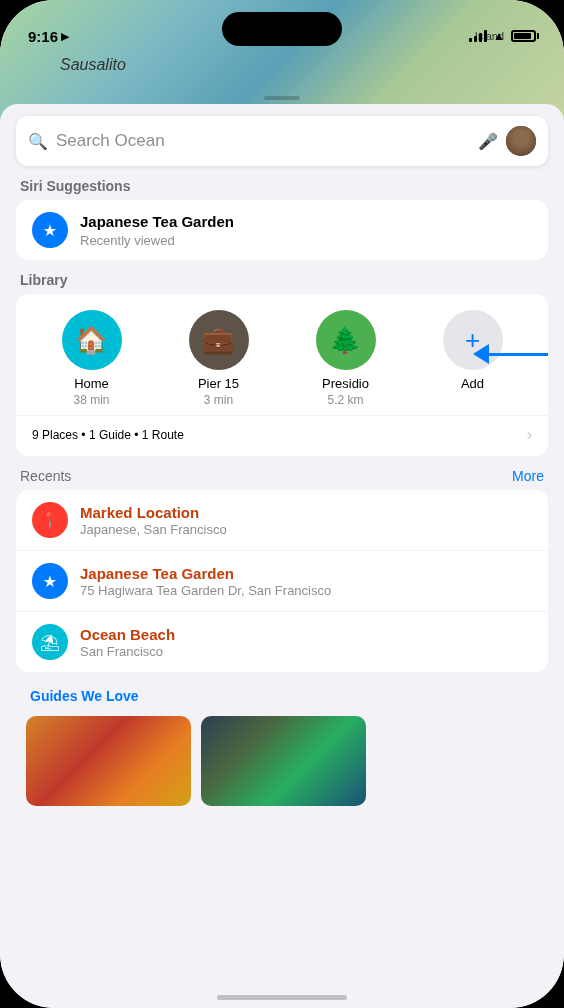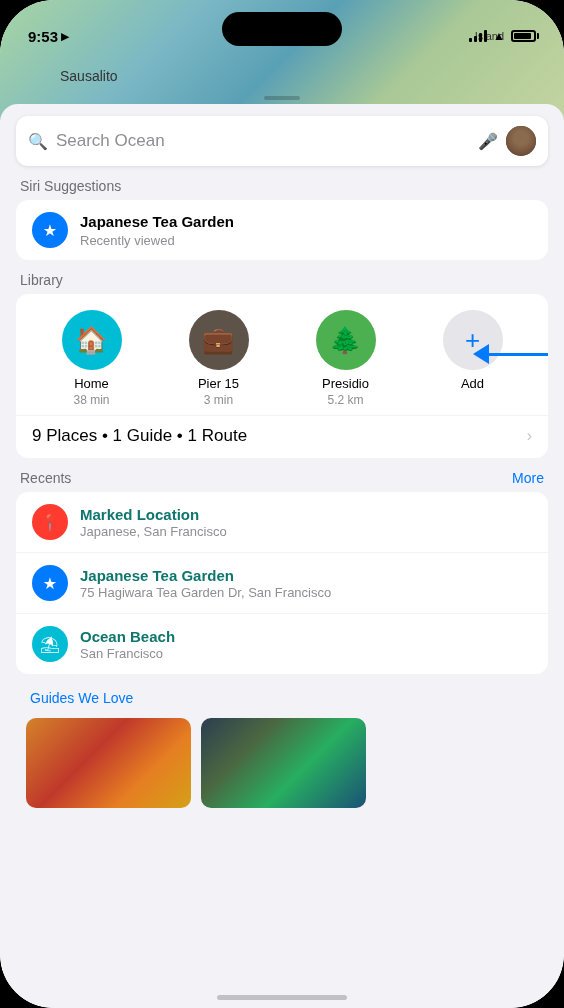--- a/index.html
+++ b/index.html
@@ -40,25 +40,26 @@
       top: 0;
       left: 0;
       right: 0;
       height: 120px;
       background: linear-gradient(135deg, #a8d5a2 0%, #7bb8c4 30%, #5aa0b5 50%, #a8c896 70%, #c4d4a0 100%);
       border-radius: 52px 52px 0 0;
     }
 
     .map-label {
       position: absolute;
-      top: 68px;
+      top: 56px;
       left: 60px;
-      font-size: 14px;
+      font-size: 16px;
       color: #333;
       font-weight: 500;
+      font-style: italic;
     }
 
     .map-label-island {
       position: absolute;
       top: 30px;
       right: 60px;
       font-size: 11px;
       color: #333;
       font-weight: 400;
     }
@@ -211,21 +212,21 @@
     .avatar-face {
       width: 100%;
       height: 100%;
       background: radial-gradient(circle at 50% 40%, #8B6B4E 30%, #5a3a2a 100%);
       position: relative;
     }
 
     
     .section-label {
       font-size: 14px;
-      font-weight: 400;
+      font-weight: 700;
       color: #6e6e73;
       padding: 12px 20px 6px;
     }
 
     .section-label.blue {
       color: #007aff;
     }
 
     
     .suggestions-card {
@@ -323,21 +324,21 @@
 
     .library-footer {
       display: flex;
       align-items: center;
       justify-content: space-between;
       padding: 10px 16px 12px;
       border-top: 1px solid #f2f2f7;
     }
 
     .library-footer-text {
-      font-size: 17px;
+      font-size: 12px;
       color: #000;
     }
 
     .chevron-right {
       color: #c7c7cc;
       font-size: 16px;
     }
 
     
     .recents-header {
@@ -390,21 +391,21 @@
 
     .recent-icon.red { background: #ff3b30; }
     .recent-icon.blue { background: #007aff; }
     .recent-icon.teal { background: #00bcd4; }
 
     .recent-text { flex: 1; }
 
     .recent-title {
       font-size: 15px;
       font-weight: 600;
-      color: #0f766e;
+      color: #c2410c;
     }
 
     .recent-sub {
       font-size: 13px;
       color: #8e8e93;
       margin-top: 1px;
     }
 
     
     .guides-section {
@@ -531,21 +532,21 @@
 
     <div class="map-bg">
       <span class="map-label">Sausalito</span>
       <span class="map-label-island">Island</span>
     </div>
 
     <div class="dynamic-island"></div>
 
     <div class="status-bar">
       <div style="display:flex;align-items:center;gap:3px;">
-        <span style="font-size:15px;font-weight:600;color:#000;">9:53</span>
+        <span style="font-size:15px;font-weight:600;color:#000;">9:16</span>
         <span style="font-size:11px;color:#000;">▶</span>
       </div>
       <div class="status-icons">
         <div class="signal-bars">
           <div class="signal-bar" style="height:4px;"></div>
           <div class="signal-bar" style="height:6px;"></div>
           <div class="signal-bar" style="height:9px;"></div>
           <div class="signal-bar" style="height:12px;"></div>
         </div>
         <span class="wifi-icon">▲</span>

